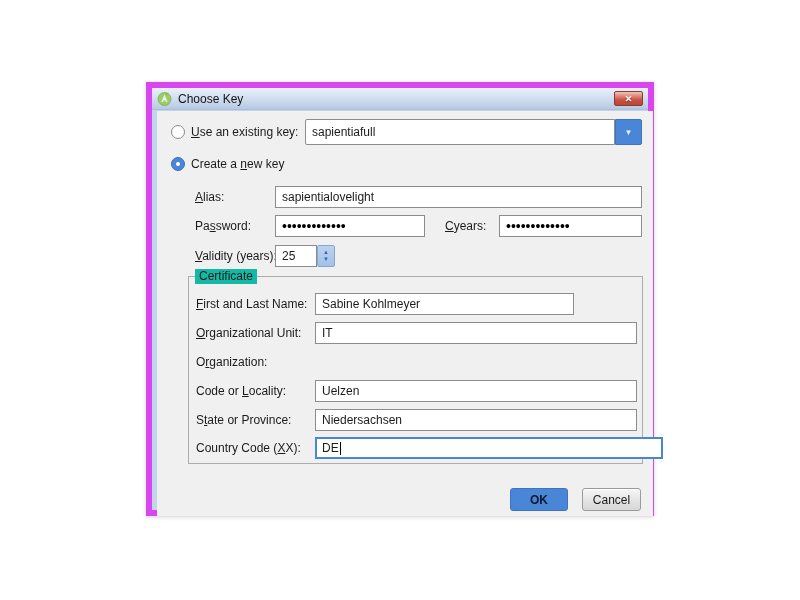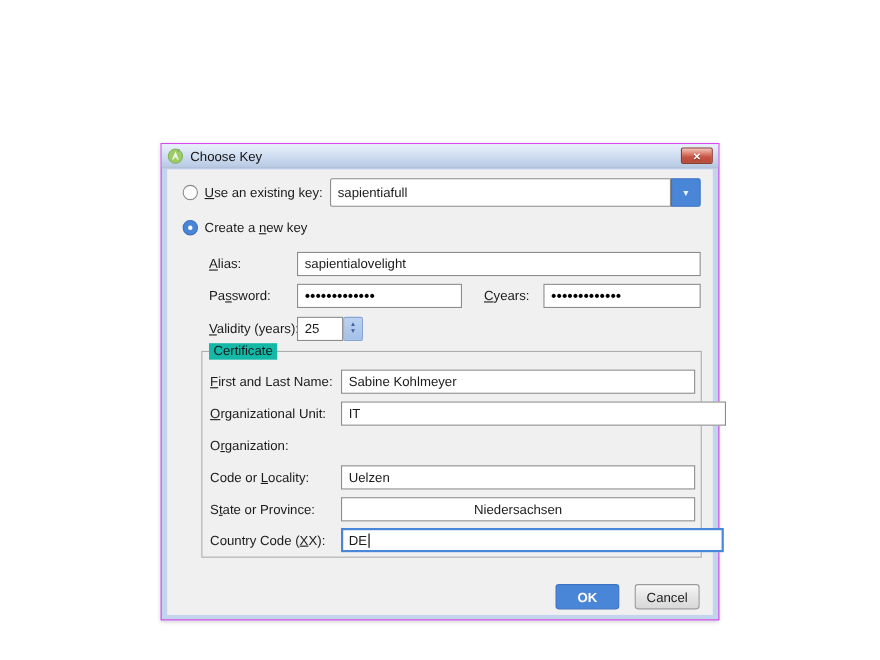--- a/index.html
+++ b/index.html
@@ -8,24 +8,23 @@
     background: #ffffff;
     font-family: "Liberation Sans", sans-serif;
     font-size: 12px;
     color: #1b1b1b;
     position: relative;
     overflow: hidden;
   }
   .window {
     position: absolute; left: 146px; top: 82px;
     width: 508px; height: 434px;
-    border: 1px solid #d946ef;
+    border: 6px solid #d946ef;
     background: #c3d5ec;
     box-shadow: 0 1px 4px rgba(0,0,0,0.18);
-    margin-top: 48px;
   }
   .titlebar {
     height: 22px;
     display: flex; align-items: center;
     padding: 0 5px;
     background: linear-gradient(#eaf1fb, #d3e0f2 45%, #bccee6 90%, #b7c9e2);
     border-bottom: 1px solid #aebed4;
     position: relative;
   }
   .app-icon { width: 15px; height: 15px; display: inline-block; }
@@ -101,21 +100,21 @@
     background: #14b8a6; padding: 0 4px;
     height: 15px; line-height: 15px;
   }
   .btn {
     display: flex; align-items: center; justify-content: center;
     border-radius: 3px; cursor: default;
   }
   .btn-ok {
     background: #4a86d8;
     border: 1px solid #3e73c2;
-    color: #ffffff; font-weight: bold;
+    color: #0f172a; font-weight: bold;
   }
   .btn-cancel {
     background: linear-gradient(#f6f6f6, #e2e2e2 60%, #d8d8d8);
     border: 1px solid #9a9a9a;
     color: #1b1b1b;
     box-shadow: inset 0 1px 0 #ffffff;
   }
 </style>
 </head>
 <body>
@@ -171,38 +170,38 @@
       </div>
     <div class="spin-btn abs" style="left:160px; top:134px; width:18px; height:22px;">
       <span>▲</span>
       <span>▼</span>
     </div>
 
     <div class="groupbox abs" style="left:31px; top:165px; width:455px; height:188px;">
       <div class="group-label">Certificate</div>
 
       <div class="lbl abs" style="left:7px; top:19px;"><span></span><span class="mn">F</span><span>irst and Last Name:</span></div>
-      <div class="field abs" style="left:126px; top:16px; width:322px; height:22px;">
+      <div class="field abs" style="left:126px; top:16px; width:259px; height:22px;">
           <span>Sabine Kohlmeyer</span>
         </div>
 
       <div class="lbl abs" style="left:7px; top:48px;"><span></span><span class="mn">O</span><span>rganizational Unit:</span></div>
-      <div class="field abs" style="left:126px; top:45px; width:350px; height:22px;text-align:center;">
+      <div class="field abs" style="left:126px; top:45px; width:322px; height:22px;text-align:center;">
           <span>IT</span>
         </div>
 
       <div class="lbl abs" style="left:7px; top:77px;"><span>O</span><span class="mn">r</span><span>ganization:</span></div>
 
       <div class="lbl abs" style="left:7px; top:106px;"><span>Code or </span><span class="mn">L</span><span>ocality:</span></div>
       <div class="field abs" style="left:126px; top:103px; width:322px; height:22px;">
           <span>Uelzen</span>
         </div>
 
       <div class="lbl abs" style="left:7px; top:135px;"><span>S</span><span class="mn">t</span><span>ate or Province:</span></div>
-      <div class="field abs" style="left:126px; top:132px; width:322px; height:22px;justify-content:center;">
+      <div class="field abs" style="left:126px; top:132px; width:322px; height:22px;">
           <span>Niedersachsen</span>
         </div>
 
       <div class="lbl abs" style="left:7px; top:163px;"><span>Country Code (</span><span class="mn">X</span><span>X):</span></div>
       <div class="field focused abs" style="left:126px; top:160px; width:348px; height:22px;">
           <span>DE</span>
           <span class="caret"></span>
         </div>
     </div>
 

